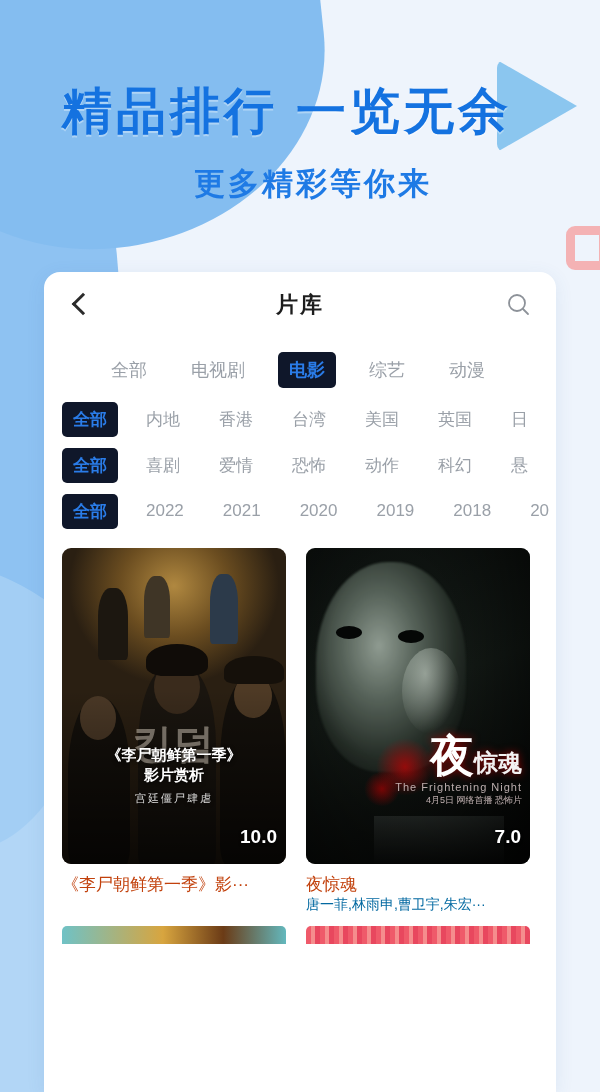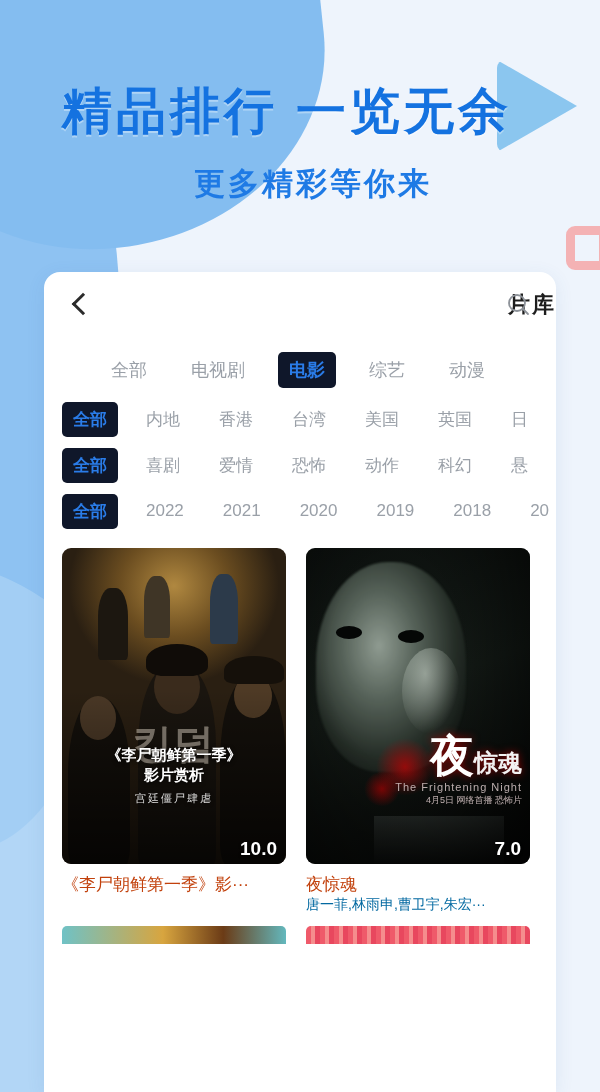--- a/index.html
+++ b/index.html
@@ -82,21 +82,21 @@
   .nav-back {
     width:30px; height:30px; position:relative; cursor:pointer;
   }
   .nav-back::before {
     content:""; position:absolute; left:9px; top:6px;
     width:13px; height:13px;
     border-left:3px solid #2b2b2b; border-bottom:3px solid #2b2b2b;
     transform:rotate(45deg);
   }
   .nav-title {
-    position:absolute; left:0; right:0; text-align:right;
+    position:absolute; left:0; right:0; text-align:center;
     font-size:22px; font-weight:bold; color:#1d1d1d; letter-spacing:2px;
     pointer-events:none;
   }
   .nav-search { margin-left:auto; width:30px; height:30px; position:relative; cursor:pointer; }
   .nav-search svg { display:block; }
 
   
   .filters { padding:6px 0 4px 0; }
   .frow {
     display:flex; align-items:center; flex-wrap:nowrap;
@@ -119,21 +119,21 @@
     padding:10px 18px 0 18px;
     gap:0 20px;
   }
   .movie { width:224px; margin-bottom:12px; }
   .poster {
     width:224px; height:316px; border-radius:9px;
     position:relative; overflow:hidden;
     background:#1a1a1a; cursor:pointer;
   }
   .rating {
-    position:absolute; right:9px; bottom:4px;
+    position:absolute; right:9px; bottom:16px;
     color:#ffffff; font-size:19px; font-weight:bold;
     text-shadow:0 1px 3px rgba(0,0,0,.85);
   }
   .mtitle {
     font-size:17px; color:#c2410c; margin-top:9px;
     white-space:nowrap; overflow:hidden; text-overflow:ellipsis;
   }
   .mcast {
     font-size:14px; color:#0369a1; margin-top:0;
     white-space:nowrap; overflow:hidden; text-overflow:ellipsis;

